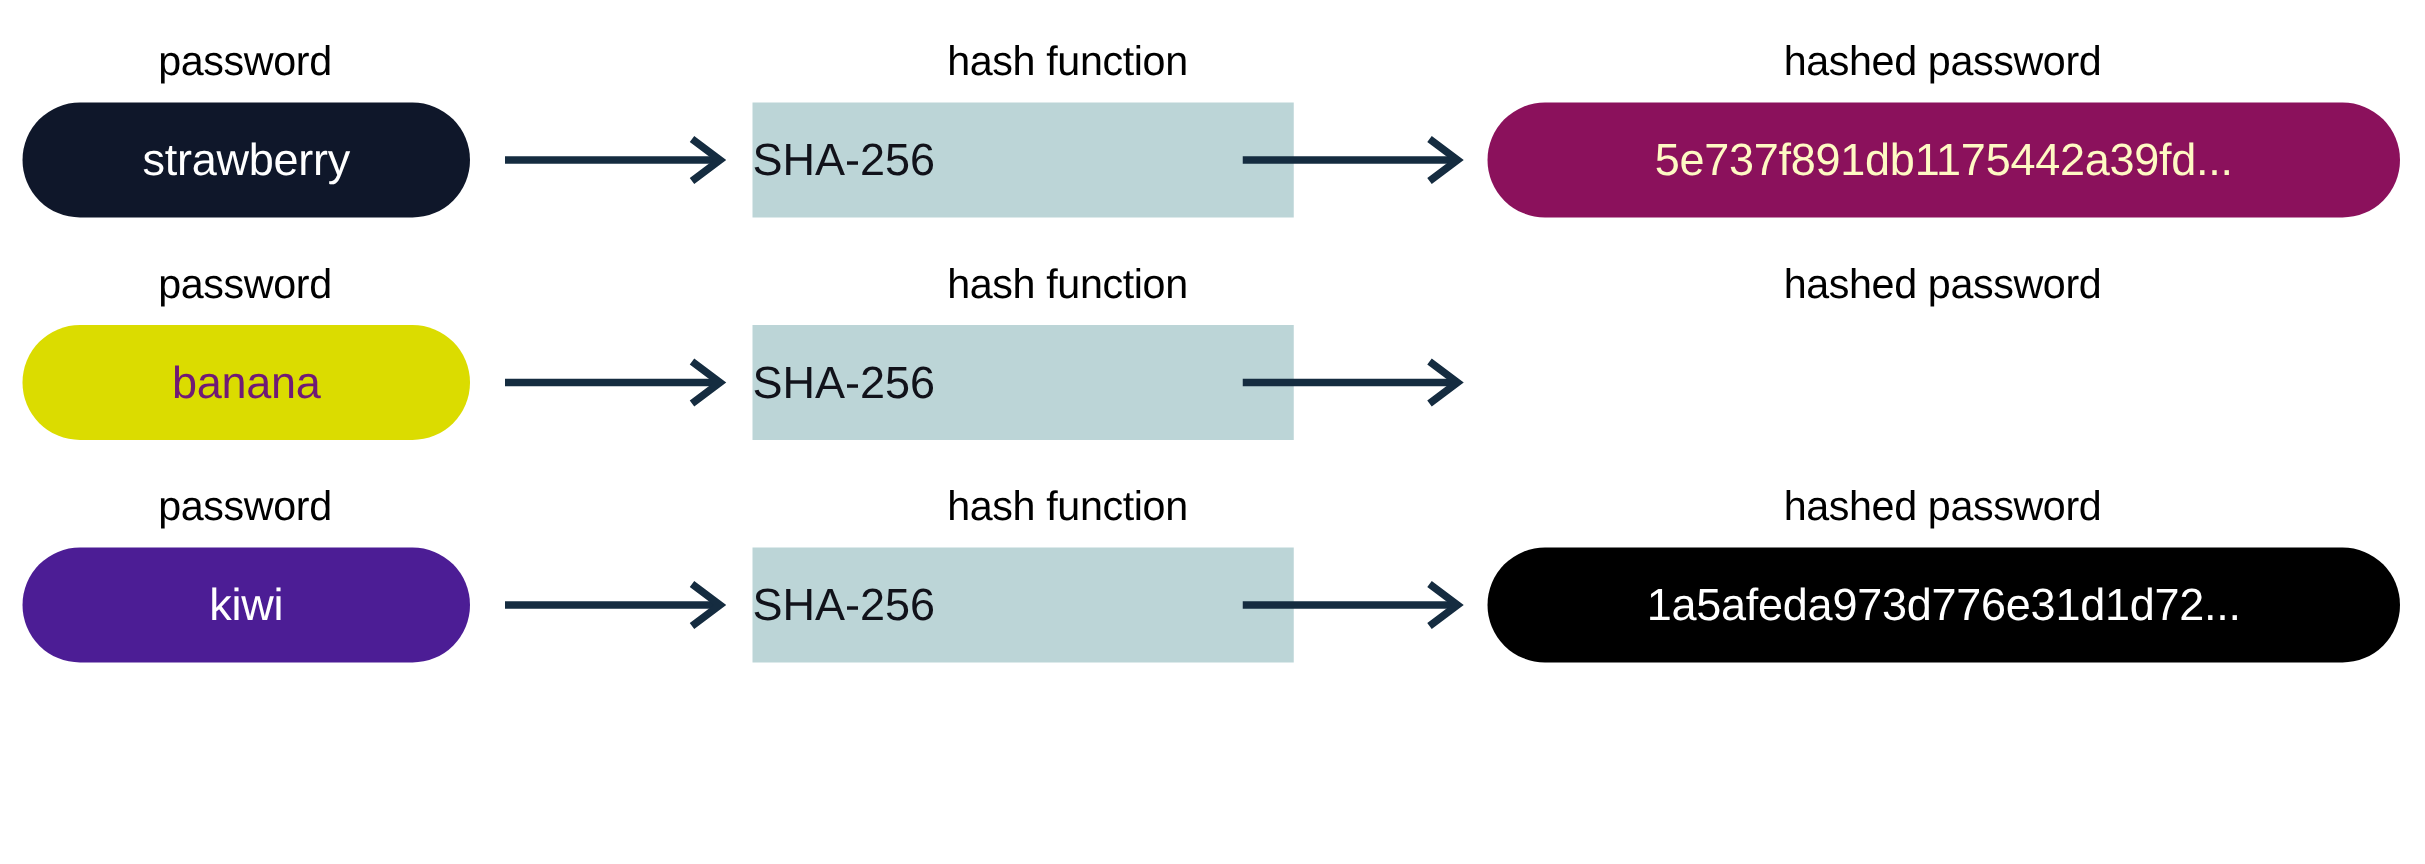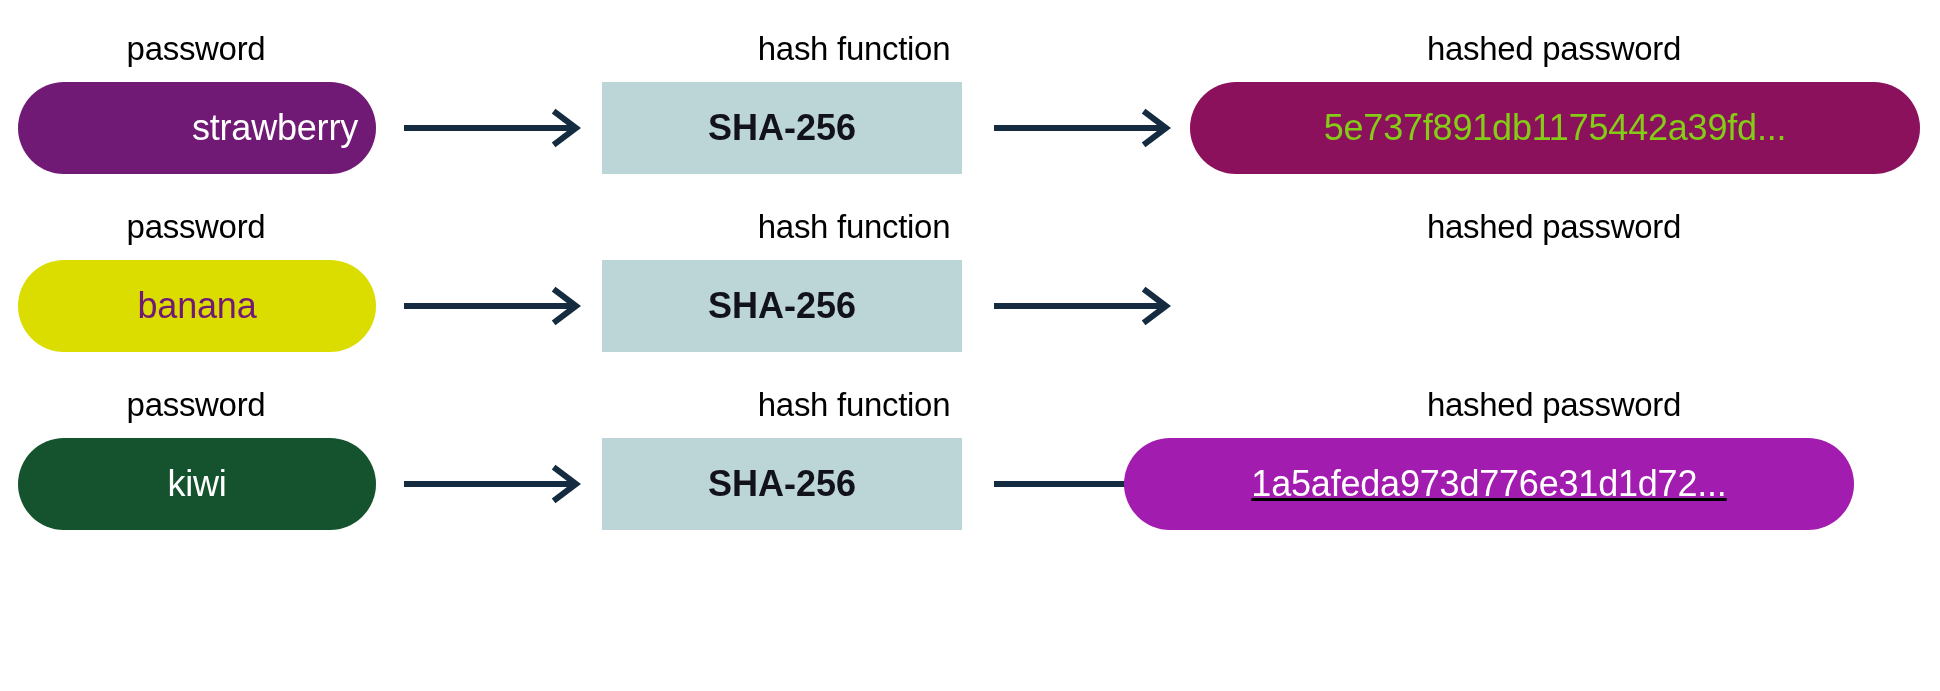--- a/index.html
+++ b/index.html
@@ -64,27 +64,25 @@
     font-size: 36px;
     letter-spacing: -0.2px;
     white-space: nowrap;
   }
 
   
   .hashbox {
     position: absolute;
     top: 82px;
     left: 602px;
-    width: 360px;
+    width: 433px;
     height: 92px;
     background: #bcd5d7;
     display: flex;
     align-items: center;
-    justify-content: center;
-    font-weight: bold;
   }
   .hashbox-text {
     font-size: 36px;
     color: #11121a;
     letter-spacing: 0px;
     white-space: nowrap;
   }
 
   
   .pill-hashed {
@@ -111,21 +109,21 @@
 </head>
 <body>
 
 <div id="diagram" style="background: rgb(255, 255, 255);">
 
   <div class="row row-0">
     <div class="caption caption-password" style="color: rgb(0, 0, 0);">password</div>
     <div class="caption caption-hashfunction" style="color: rgb(0, 0, 0);">hash function</div>
     <div class="caption caption-hashed" style="color: rgb(0, 0, 0);">hashed password</div>
 
-    <div class="pill pill-password" style="background: #701a75; justify-content: flex-end;">
+    <div class="pill pill-password" style="background: #0f172a;">
       <span class="pill-text" style="color: rgb(255, 255, 255);">strawberry</span>
     </div>
 
     <div class="arrow arrow-1">
       <svg width="182" height="40" viewBox="0 0 182 40" aria-hidden="true">
         <line x1="0" y1="20" x2="168" y2="20" stroke="#152c40" stroke-width="6"></line>
         <polyline points="152,5 172,20 152,35" fill="none" stroke="#152c40" stroke-width="6" stroke-linecap="square" stroke-linejoin="miter"></polyline>
       </svg>
     </div>
 
@@ -134,21 +132,21 @@
     </div>
 
     <div class="arrow arrow-2">
       <svg width="182" height="40" viewBox="0 0 182 40" aria-hidden="true">
         <line x1="0" y1="20" x2="168" y2="20" stroke="#152c40" stroke-width="6"></line>
         <polyline points="152,5 172,20 152,35" fill="none" stroke="#152c40" stroke-width="6" stroke-linecap="square" stroke-linejoin="miter"></polyline>
       </svg>
     </div>
 
     <div class="pill pill-hashed" style="background: rgb(139, 17, 92); left: 1190px;">
-      <span class="pill-text" style="color: #84cc16;">5e737f891db1175442a39fd...</span>
+      <span class="pill-text" style="color: #fef9c3;">5e737f891db1175442a39fd...</span>
     </div>
   </div>
 
   <div class="row row-1">
     <div class="caption caption-password" style="color: rgb(0, 0, 0);">password</div>
     <div class="caption caption-hashfunction" style="color: rgb(0, 0, 0);">hash function</div>
     <div class="caption caption-hashed" style="color: rgb(0, 0, 0);">hashed password</div>
 
     <div class="pill pill-password" style="background: rgb(219, 220, 0);">
       <span class="pill-text" style="color: #701a75;">banana</span>
@@ -172,21 +170,21 @@
       </svg>
     </div>
 
   </div>
 
   <div class="row row-2">
     <div class="caption caption-password" style="color: rgb(0, 0, 0);">password</div>
     <div class="caption caption-hashfunction" style="color: rgb(0, 0, 0);">hash function</div>
     <div class="caption caption-hashed" style="color: rgb(0, 0, 0);">hashed password</div>
 
-    <div class="pill pill-password" style="background: #14532d;">
+    <div class="pill pill-password" style="background: #4c1d95;">
       <span class="pill-text" style="color: rgb(255, 255, 255);">kiwi</span>
     </div>
 
     <div class="arrow arrow-1">
       <svg width="182" height="40" viewBox="0 0 182 40" aria-hidden="true">
         <line x1="0" y1="20" x2="168" y2="20" stroke="#152c40" stroke-width="6"></line>
         <polyline points="152,5 172,20 152,35" fill="none" stroke="#152c40" stroke-width="6" stroke-linecap="square" stroke-linejoin="miter"></polyline>
       </svg>
     </div>
 
@@ -194,18 +192,18 @@
       <span class="hashbox-text" style="color: rgb(17, 18, 26);">SHA-256</span>
     </div>
 
     <div class="arrow arrow-2">
       <svg width="182" height="40" viewBox="0 0 182 40" aria-hidden="true">
         <line x1="0" y1="20" x2="168" y2="20" stroke="#152c40" stroke-width="6"></line>
         <polyline points="152,5 172,20 152,35" fill="none" stroke="#152c40" stroke-width="6" stroke-linecap="square" stroke-linejoin="miter"></polyline>
       </svg>
     </div>
 
-    <div class="pill pill-hashed" style="background: #a21caf; left: 1124px; text-decoration: underline;">
+    <div class="pill pill-hashed" style="background: #000000; left: 1190px;">
       <span class="pill-text" style="color: rgb(255, 255, 255);">1a5afeda973d776e31d1d72...</span>
     </div>
   </div>
 
 </div>
 
 </body></html>

